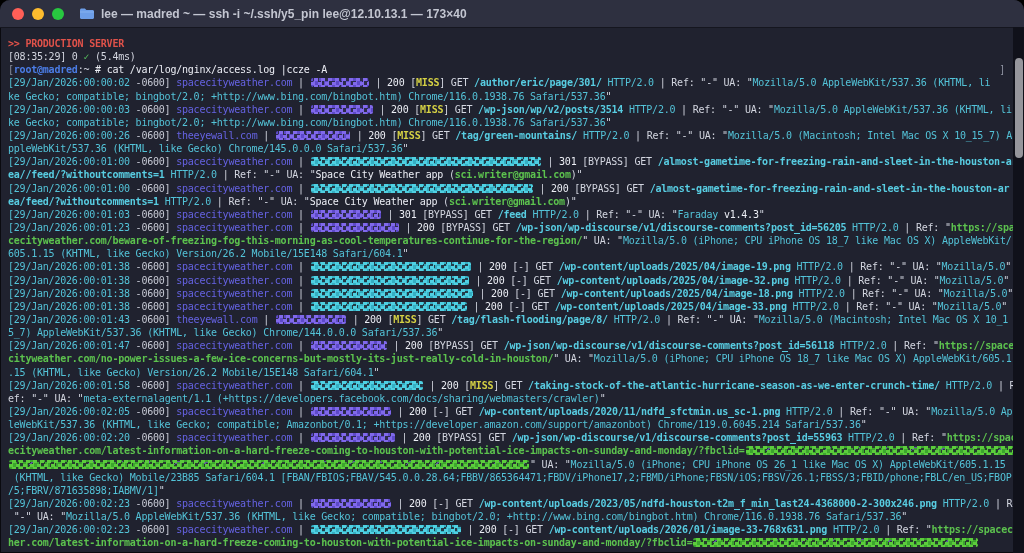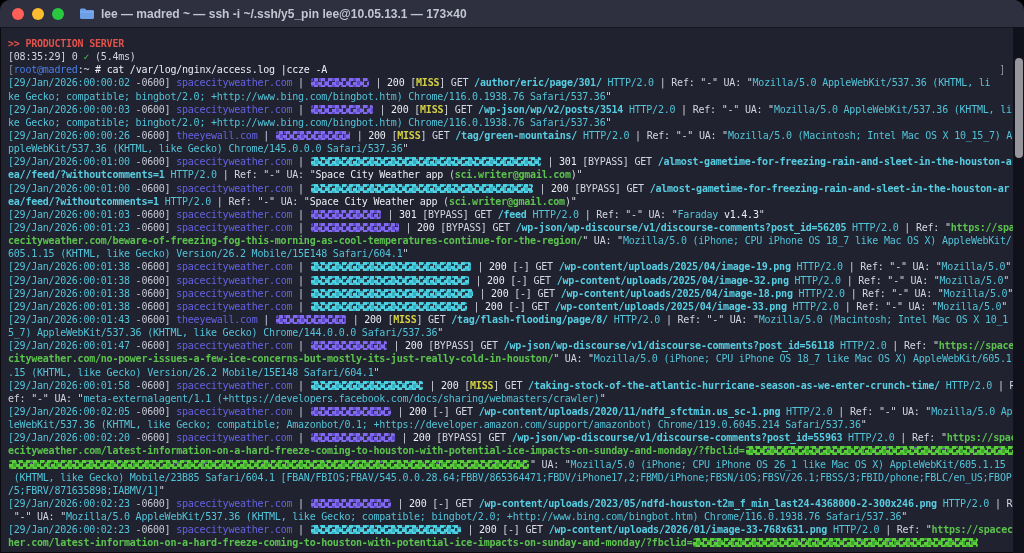--- a/index.html
+++ b/index.html
@@ -22,21 +22,21 @@
   .s-wb{color:#eceef5;font-weight:normal;}
   .s-dim{color:#8d92a0;}
   .s-tz{color:#c6c9d4;}
   .s-ts{color:#53c3d8;}
   .s-ua{color:#53c3d8;}
   .s-pathb{color:#58cde2;font-weight:bold;}
   .s-dom{color:#6562e2;font-weight:normal;}
   .s-y{color:#d6d244;font-weight:bold;text-align:right;}
   .s-g{color:#5cc24e;font-weight:bold;}
   .s-ok{color:#54b85c;}
-  .s-host{color:#4b7de6;font-weight:normal;margin-top:12px;}
+  .s-host{color:#4b7de6;font-weight:bold;margin-top:12px;}
   .rt{position:absolute;right:4px;top:0;}
   .rx{display:inline-block;height:9px;border-radius:2px;vertical-align:-1px;margin:0 1px;}
   .rxp{background-color:rgba(116,92,230,.16);
        background-image:repeating-conic-gradient(#8069ea 0% 25%, rgba(0,0,0,0) 0% 50%),
                         repeating-conic-gradient(rgba(0,0,0,0) 0% 25%, #5d49c9 0% 50%);
        background-position:0 0,2px 3px;background-size:7px 7px,11px 9px;}
   .rxt{background-color:rgba(64,196,214,.16);
        background-image:repeating-conic-gradient(#4fd0e2 0% 25%, rgba(0,0,0,0) 0% 50%),
                         repeating-conic-gradient(rgba(0,0,0,0) 0% 25%, #35aec2 0% 50%);
        background-position:0 0,3px 2px;background-size:7px 7px,11px 9px;}
@@ -58,21 +58,21 @@
       <button class="light yellow"></button>
       <button class="light green"></button>
     </div>
     <div class="titlewrap">
       <span style="display:inline-flex;">
         <svg width="14" height="11" viewBox="0 0 14 11">
             <path d="M0 2c0-1 .6-1.6 1.5-1.6h3.4L6.4 2h6.1c.9 0 1.5.6 1.5 1.5v6C14 10.4 13.4 11 12.5 11h-11C.6 11 0 10.4 0 9.5Z" fill="#6d9ee8"></path>
             <path d="M0 3.6h14v1H0Z" fill="#85b2f0"></path>
           </svg>
       </span>
-      <span class="title">lee — madred ~ — ssh -i ~/.ssh/y5_pin lee@10.05.13.1 — 173×40</span>
+      <span class="title">lee — madred ~ — ssh -i ~/.ssh/y5_pin lee@12.10.13.1 — 173×40</span>
     </div>
   </div>
 
   <div class="term"><div class="row"><span class="s-hdr">&gt;&gt; PRODUCTION SERVER</span></div><div class="row"><span class="s-w">[08:35:29] 0 </span><span class="s-ok">✓</span><span class="s-w"> (5.4ms)</span></div><div class="row"><span class="s-dim">[</span><span class="s-host">root@madred</span><span class="s-w">:~</span><span class="s-wb"> # cat /var/log/nginx/access.log |ccze -A</span><span class="rt"><span class="s-dim">]</span></span></div><div class="row"><span class="s-ts">[29/Jan/2026:00:00:02</span><span class="s-tz"> -0600] </span><span class="s-dom">spacecityweather.com</span><span class="s-w"> | </span><span class="rx rxp" style="width: 58px;"></span><span class="s-w"> | </span><span class="s-wb">200</span><span class="s-w"> [</span><span class="s-y">MISS</span><span class="s-w">] GET </span><span class="s-pathb">/author/eric/page/301/</span><span class="s-ua"> HTTP/2.0</span><span class="s-w"> | Ref: "-" UA: "</span><span class="s-ua">Mozilla/5.0 AppleWebKit/537.36 (KHTML, li</span></div><div class="row"><span class="s-ua">ke Gecko; compatible; bingbot/2.0; +http://www.bing.com/bingbot.htm) Chrome/116.0.1938.76 Safari/537.36</span><span class="s-w">"</span></div><div class="row"><span class="s-ts">[29/Jan/2026:00:00:03</span><span class="s-tz"> -0600] </span><span class="s-dom">spacecityweather.com</span><span class="s-w"> | </span><span class="rx rxp" style="width: 62px;"></span><span class="s-w"> | </span><span class="s-wb">200</span><span class="s-w"> [</span><span class="s-y">MISS</span><span class="s-w">] GET </span><span class="s-pathb">/wp-json/wp/v2/posts/3514</span><span class="s-ua"> HTTP/2.0</span><span class="s-w"> | Ref: "-" UA: "</span><span class="s-ua">Mozilla/5.0 AppleWebKit/537.36 (KHTML, li</span></div><div class="row"><span class="s-ua">ke Gecko; compatible; bingbot/2.0; +http://www.bing.com/bingbot.htm) Chrome/116.0.1938.76 Safari/537.36</span><span class="s-w">"</span></div><div class="row"><span class="s-ts">[29/Jan/2026:00:00:26</span><span class="s-tz"> -0600] </span><span class="s-dom">theeyewall.com</span><span class="s-w"> | </span><span class="rx rxp" style="width: 74px;"></span><span class="s-w"> | </span><span class="s-wb">200</span><span class="s-w"> [</span><span class="s-y">MISS</span><span class="s-w">] GET </span><span class="s-pathb">/tag/green-mountains/</span><span class="s-ua"> HTTP/2.0</span><span class="s-w"> | Ref: "-" UA: "</span><span class="s-ua">Mozilla/5.0 (Macintosh; Intel Mac OS X 10_15_7) A</span></div><div class="row"><span class="s-ua">ppleWebKit/537.36 (KHTML, like Gecko) Chrome/145.0.0.0 Safari/537.36</span><span class="s-w">"</span></div><div class="row"><span class="s-ts">[29/Jan/2026:00:01:00</span><span class="s-tz"> -0600] </span><span class="s-dom">spacecityweather.com</span><span class="s-w"> | </span><span class="rx rxt" style="width: 230px;"></span><span class="s-w"> | </span><span class="s-wb">301</span><span class="s-w"> [BYPASS] GET </span><span class="s-pathb">/almost-gametime-for-freezing-rain-and-sleet-in-the-houston-ar</span></div><div class="row"><span class="s-pathb">ea//feed/?withoutcomments=1</span><span class="s-ua"> HTTP/2.0</span><span class="s-w"> | Ref: "-" UA: "</span><span class="s-wb">Space City Weather app</span><span class="s-w"> (</span><span class="s-g">sci.writer@gmail.com</span><span class="s-w">)"</span></div><div class="row"><span class="s-ts">[29/Jan/2026:00:01:00</span><span class="s-tz"> -0600] </span><span class="s-dom">spacecityweather.com</span><span class="s-w"> | </span><span class="rx rxt" style="width: 222px;"></span><span class="s-w"> | </span><span class="s-wb">200</span><span class="s-w"> [BYPASS] GET </span><span class="s-pathb">/almost-gametime-for-freezing-rain-and-sleet-in-the-houston-ar</span></div><div class="row"><span class="s-pathb">ea/feed/?withoutcomments=1</span><span class="s-ua"> HTTP/2.0</span><span class="s-w"> | Ref: "-" UA: "</span><span class="s-wb">Space City Weather app</span><span class="s-w"> (</span><span class="s-g">sci.writer@gmail.com</span><span class="s-w">)"</span></div><div class="row"><span class="s-ts">[29/Jan/2026:00:01:03</span><span class="s-tz"> -0600] </span><span class="s-dom">spacecityweather.com</span><span class="s-w"> | </span><span class="rx rxp" style="width: 70px;"></span><span class="s-w"> | </span><span class="s-wb">301</span><span class="s-w"> [BYPASS] GET </span><span class="s-pathb">/feed</span><span class="s-ua"> HTTP/2.0</span><span class="s-w"> | Ref: "-" UA: "</span><span class="s-ua">Faraday </span><span class="s-wb">v1.4.3</span><span class="s-w">"</span></div><div class="row"><span class="s-ts">[29/Jan/2026:00:01:23</span><span class="s-tz"> -0600] </span><span class="s-dom">spacecityweather.com</span><span class="s-w"> | </span><span class="rx rxp" style="width: 88px;"></span><span class="s-w"> | </span><span class="s-wb">200</span><span class="s-w"> [BYPASS] GET </span><span class="s-pathb">/wp-json/wp-discourse/v1/discourse-comments?post_id=56205</span><span class="s-ua"> HTTP/2.0</span><span class="s-w"> | Ref: "</span><span class="s-g">https://spa</span></div><div class="row"><span class="s-g">cecityweather.com/beware-of-freezing-fog-this-morning-as-cool-temperatures-continue-for-the-region/</span><span class="s-w">" UA: "</span><span class="s-ua">Mozilla/5.0 (iPhone; CPU iPhone OS 18_7 like Mac OS X) AppleWebKit/</span></div><div class="row"><span class="s-ua">605.1.15 (KHTML, like Gecko) Version/26.2 Mobile/15E148 Safari/604.1</span><span class="s-w">"</span></div><div class="row"><span class="s-ts">[29/Jan/2026:00:01:38</span><span class="s-tz"> -0600] </span><span class="s-dom">spacecityweather.com</span><span class="s-w"> | </span><span class="rx rxt" style="width: 160px;"></span><span class="s-w"> | </span><span class="s-wb">200</span><span class="s-w"> [-] GET </span><span class="s-pathb">/wp-content/uploads/2025/04/image-19.png</span><span class="s-ua"> HTTP/2.0</span><span class="s-w"> | Ref: "-" UA: "</span><span class="s-ua">Mozilla/5.0</span><span class="s-w">"</span></div><div class="row"><span class="s-ts">[29/Jan/2026:00:01:38</span><span class="s-tz"> -0600] </span><span class="s-dom">spacecityweather.com</span><span class="s-w"> | </span><span class="rx rxt" style="width: 158px;"></span><span class="s-w"> | </span><span class="s-wb">200</span><span class="s-w"> [-] GET </span><span class="s-pathb">/wp-content/uploads/2025/04/image-32.png</span><span class="s-ua"> HTTP/2.0</span><span class="s-w"> | Ref: "-" UA: "</span><span class="s-ua">Mozilla/5.0</span><span class="s-w">"</span></div><div class="row"><span class="s-ts">[29/Jan/2026:00:01:38</span><span class="s-tz"> -0600] </span><span class="s-dom">spacecityweather.com</span><span class="s-w"> | </span><span class="rx rxt" style="width: 162px;"></span><span class="s-w"> | </span><span class="s-wb">200</span><span class="s-w"> [-] GET </span><span class="s-pathb">/wp-content/uploads/2025/04/image-18.png</span><span class="s-ua"> HTTP/2.0</span><span class="s-w"> | Ref: "-" UA: "</span><span class="s-ua">Mozilla/5.0</span><span class="s-w">"</span></div><div class="row"><span class="s-ts">[29/Jan/2026:00:01:38</span><span class="s-tz"> -0600] </span><span class="s-dom">spacecityweather.com</span><span class="s-w"> | </span><span class="rx rxt" style="width: 156px;"></span><span class="s-w"> | </span><span class="s-wb">200</span><span class="s-w"> [-] GET </span><span class="s-pathb">/wp-content/uploads/2025/04/image-33.png</span><span class="s-ua"> HTTP/2.0</span><span class="s-w"> | Ref: "-" UA: "</span><span class="s-ua">Mozilla/5.0</span><span class="s-w">"</span></div><div class="row"><span class="s-ts">[29/Jan/2026:00:01:43</span><span class="s-tz"> -0600] </span><span class="s-dom">theeyewall.com</span><span class="s-w"> | </span><span class="rx rxp" style="width: 70px;"></span><span class="s-w"> | </span><span class="s-wb">200</span><span class="s-w"> [</span><span class="s-y">MISS</span><span class="s-w">] GET </span><span class="s-pathb">/tag/flash-flooding/page/8/</span><span class="s-ua"> HTTP/2.0</span><span class="s-w"> | Ref: "-" UA: "</span><span class="s-ua">Mozilla/5.0 (Macintosh; Intel Mac OS X 10_1</span></div><div class="row"><span class="s-ua">5_7) AppleWebKit/537.36 (KHTML, like Gecko) Chrome/144.0.0.0 Safari/537.36</span><span class="s-w">"</span></div><div class="row"><span class="s-ts">[29/Jan/2026:00:01:47</span><span class="s-tz"> -0600] </span><span class="s-dom">spacecityweather.com</span><span class="s-w"> | </span><span class="rx rxp" style="width: 76px;"></span><span class="s-w"> | </span><span class="s-wb">200</span><span class="s-w"> [BYPASS] GET </span><span class="s-pathb">/wp-json/wp-discourse/v1/discourse-comments?post_id=56118</span><span class="s-ua"> HTTP/2.0</span><span class="s-w"> | Ref: "</span><span class="s-g">https://space</span></div><div class="row"><span class="s-g">cityweather.com/no-power-issues-a-few-ice-concerns-but-mostly-its-just-really-cold-in-houston/</span><span class="s-w">" UA: "</span><span class="s-ua">Mozilla/5.0 (iPhone; CPU iPhone OS 18_7 like Mac OS X) AppleWebKit/605.1</span></div><div class="row"><span class="s-ua">.15 (KHTML, like Gecko) Version/26.2 Mobile/15E148 Safari/604.1</span><span class="s-w">"</span></div><div class="row"><span class="s-ts">[29/Jan/2026:00:01:58</span><span class="s-tz"> -0600] </span><span class="s-dom">spacecityweather.com</span><span class="s-w"> | </span><span class="rx rxt" style="width: 112px;"></span><span class="s-w"> | </span><span class="s-wb">200</span><span class="s-w"> [</span><span class="s-y">MISS</span><span class="s-w">] GET </span><span class="s-pathb">/taking-stock-of-the-atlantic-hurricane-season-as-we-enter-crunch-time/</span><span class="s-ua"> HTTP/2.0</span><span class="s-w"> | R</span></div><div class="row"><span class="s-w">ef: "-" UA: "</span><span class="s-ua">meta-externalagent/1.1 (+https://developers.facebook.com/docs/sharing/webmasters/crawler)</span><span class="s-w">"</span></div><div class="row"><span class="s-ts">[29/Jan/2026:00:02:05</span><span class="s-tz"> -0600] </span><span class="s-dom">spacecityweather.com</span><span class="s-w"> | </span><span class="rx rxp" style="width: 80px;"></span><span class="s-w"> | </span><span class="s-wb">200</span><span class="s-w"> [-] GET </span><span class="s-pathb">/wp-content/uploads/2020/11/ndfd_sfctmin.us_sc-1.png</span><span class="s-ua"> HTTP/2.0</span><span class="s-w"> | Ref: "-" UA: "</span><span class="s-ua">Mozilla/5.0 App</span></div><div class="row"><span class="s-ua">leWebKit/537.36 (KHTML, like Gecko; compatible; Amazonbot/0.1; +https://developer.amazon.com/support/amazonbot) Chrome/119.0.6045.214 Safari/537.36</span><span class="s-w">"</span></div><div class="row"><span class="s-ts">[29/Jan/2026:00:02:20</span><span class="s-tz"> -0600] </span><span class="s-dom">spacecityweather.com</span><span class="s-w"> | </span><span class="rx rxp" style="width: 84px;"></span><span class="s-w"> | </span><span class="s-wb">200</span><span class="s-w"> [BYPASS] GET </span><span class="s-pathb">/wp-json/wp-discourse/v1/discourse-comments?post_id=55963</span><span class="s-ua"> HTTP/2.0</span><span class="s-w"> | Ref: "</span><span class="s-g">https://spac</span></div><div class="row"><span class="s-g">ecityweather.com/latest-information-on-a-hard-freeze-coming-to-houston-with-potential-ice-impacts-on-sunday-and-monday/?fbclid=</span><span class="rx rxg" style="width: 270px;"></span></div><div class="row"><span class="rx rxg" style="width: 520px;"></span><span class="s-w">" UA: "</span><span class="s-ua">Mozilla/5.0 (iPhone; CPU iPhone OS 26_1 like Mac OS X) AppleWebKit/605.1.15</span></div><div class="row"><span class="s-ua"> (KHTML, like Gecko) Mobile/23B85 Safari/604.1 [FBAN/FBIOS;FBAV/545.0.0.28.64;FBBV/865364471;FBDV/iPhone17,2;FBMD/iPhone;FBSN/iOS;FBSV/26.1;FBSS/3;FBID/phone;FBLC/en_US;FBOP</span></div><div class="row"><span class="s-ua">/5;FBRV/871635898;IABMV/1]</span><span class="s-w">"</span></div><div class="row"><span class="s-ts">[29/Jan/2026:00:02:23</span><span class="s-tz"> -0600] </span><span class="s-dom">spacecityweather.com</span><span class="s-w"> | </span><span class="rx rxp" style="width: 80px;"></span><span class="s-w"> | </span><span class="s-wb">200</span><span class="s-w"> [-] GET </span><span class="s-pathb">/wp-content/uploads/2023/05/ndfd-houston-t2m_f_min_last24-4368000-2-300x246.png</span><span class="s-ua"> HTTP/2.0</span><span class="s-w"> | Ref:</span></div><div class="row"><span class="s-w"> "-" UA: "</span><span class="s-ua">Mozilla/5.0 AppleWebKit/537.36 (KHTML, like Gecko; compatible; bingbot/2.0; +http://www.bing.com/bingbot.htm) Chrome/116.0.1938.76 Safari/537.36</span><span class="s-w">"</span></div><div class="row"><span class="s-ts">[29/Jan/2026:00:02:23</span><span class="s-tz"> -0600] </span><span class="s-dom">spacecityweather.com</span><span class="s-w"> | </span><span class="rx rxt" style="width: 150px;"></span><span class="s-w"> | </span><span class="s-wb">200</span><span class="s-w"> [-] GET </span><span class="s-pathb">/wp-content/uploads/2026/01/image-33-768x631.png</span><span class="s-ua"> HTTP/2.0</span><span class="s-w"> | Ref: "</span><span class="s-g">https://spacecityweat</span></div><div class="row"><span class="s-g">her.com/latest-information-on-a-hard-freeze-coming-to-houston-with-potential-ice-impacts-on-sunday-and-monday/?fbclid=</span><span class="rx rxg" style="width: 285px;"></span></div></div>
 
   <div class="scroll-track">
     <div class="scroll-thumb"></div>
   </div>
 </div>
 

